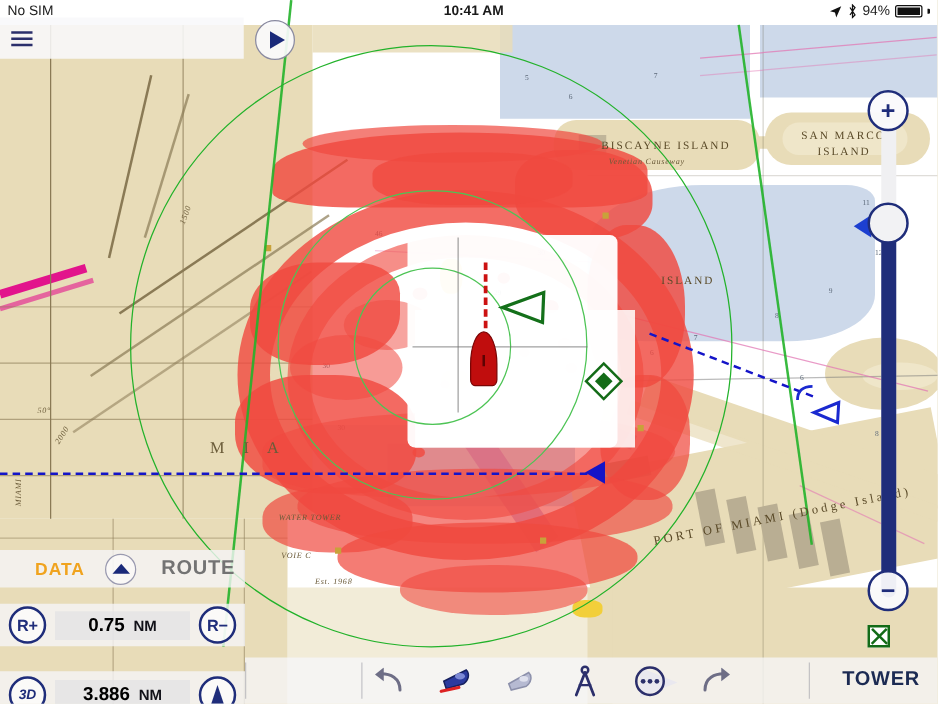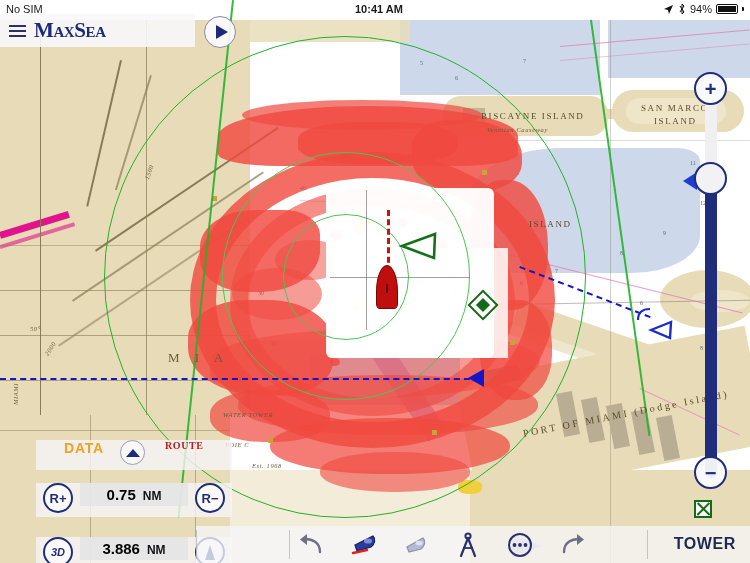--- a/index.html
+++ b/index.html
@@ -247,35 +247,34 @@
     border-top: 9px solid transparent;
     border-bottom: 9px solid transparent;
     border-right: 14px solid #1c3fd0;
     z-index: 26;
   }
 
   
   .panel {
     position: absolute;
     background: rgba(245,245,247,0.80);
-    display: flex; align-items: flex-start;
+    display: flex; align-items: center;
     z-index: 30;
-    margin-left: 36px;
   }
   .p-data { left: 0; top: 440px; width: 196px; height: 30px; }
   .p-range { left: 0; top: 483px; width: 196px; height: 34px; }
   .p-scale { left: 0; top: 537px; width: 196px; height: 37px; }
 
   .data-word {
     font-size: 14px; font-weight: bold; color: #f0a31e;
     letter-spacing: 0.8px; margin-left: 28px;
   }
   .route-word {
-    font-size: 10px; font-weight: bold; color: #b91c1c;
-    letter-spacing: 0.6px; margin-left: 20px; font-family: Liberation Serif, serif;
+    font-size: 16px; font-weight: bold; color: #737373;
+    letter-spacing: 0.6px; margin-left: 20px;
   }
   .chev-btn {
     width: 25px; height: 25px; border-radius: 50%;
     border: 1.5px solid #9a9ab0;
     background: rgba(255,255,255,0.55);
     display: flex; align-items: center; justify-content: center;
     margin-left: 16px;
   }
   .chev-up {
     width: 0; height: 0;
@@ -566,21 +565,20 @@
       <span class="batt-cap"></span>
     </span>
   </div>
 
   <div class="topbar-panel logo-panel">
     <div class="hamburger">
         <i></i>
         <i></i>
         <i></i>
       </div>
-    <div class="logo-text">MaxSea</div>
   </div>
 
   <div class="round-btn play-btn">
     <span class="play-tri"></span>
   </div>
 
 
   <div class="zoom-track">
     <div class="zoom-fill"></div>
   </div>

